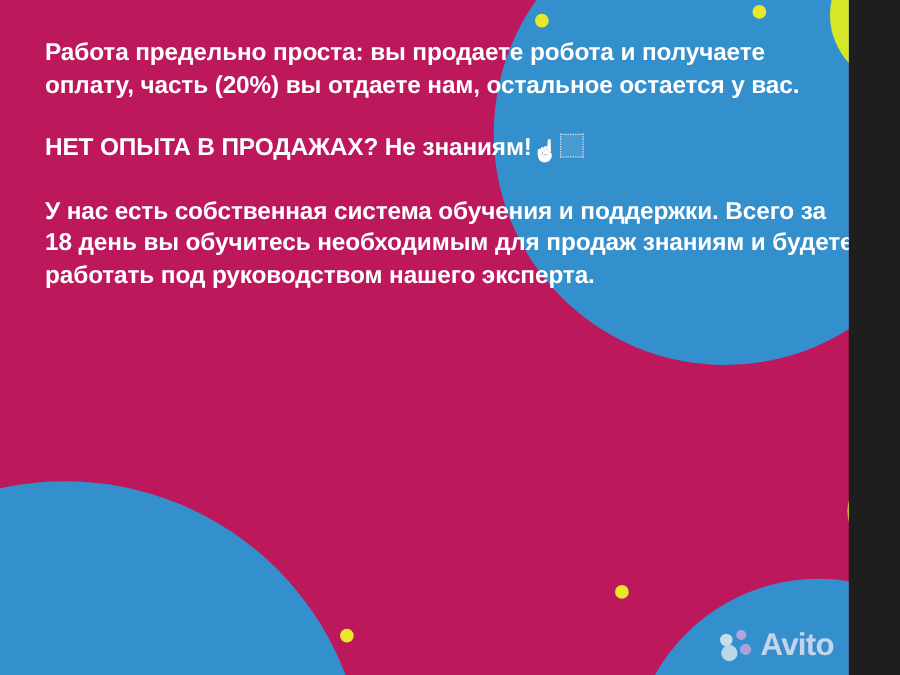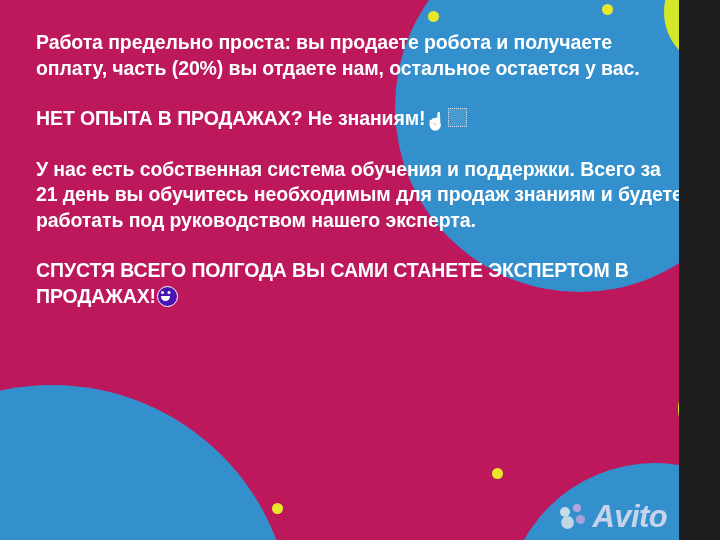--- a/index.html
+++ b/index.html
@@ -156,26 +156,25 @@
   #avito-dots i {
     position: absolute;
     border-radius: 50%;
     display: block;
   }
   .ad1 { width: 10px; height: 10px; left: 0px;  top: 3px;  background: #e9eef2; }
   .ad2 { width: 8px;  height: 8px;  left: 13px; top: 0px;  background: #cfa9e0; }
   .ad3 { width: 13px; height: 13px; left: 1px;  top: 12px; background: #dde6ec; }
   .ad4 { width: 9px;  height: 9px;  left: 16px; top: 11px; background: #c5a6dd; }
   #avito-wordmark {
-    font-size: 31px;
+    font-size: 25px;
     font-weight: bold;
     color: #e7e4f2;
     letter-spacing: -0.6px;
     line-height: 31px;
-    font-style: italic;
   }
 </style>
 </head>
 <body>
 
 <div id="poster">
 
   <div class="shape" id="circle-top-right"></div>
   <div class="shape" id="circle-lime-topright"></div>
   <div class="shape" id="circle-bottom-left"></div>
@@ -191,26 +190,23 @@
 
     <p class="para">
       <span>Работа предельно проста: вы продаете робота и получаете оплату, часть (20%) вы отдаете нам, остальное остается у вас.</span>
     </p>
 
     <p class="para">
       <span>НЕТ ОПЫТА В ПРОДАЖАХ? Не знаниям!</span><span class="emoji-glyph">☝</span><span class="emoji-box"></span>
     </p>
 
     <p class="para">
-      <span>У нас есть собственная система обучения и поддержки. Всего за 21 день вы обучитесь необходимым для продаж знаниям и будете работать под руководством нашего эксперта.</span>
+      <span>У нас есть собственная система обучения и поддержки. Всего за 18 день вы обучитесь необходимым для продаж знаниям и будете работать под руководством нашего эксперта.</span>
     </p>
 
-    <p class="para">
-      <span>СПУСТЯ ВСЕГО ПОЛГОДА ВЫ САМИ СТАНЕТЕ ЭКСПЕРТОМ В ПРОДАЖАХ!</span><span class="emoji-smile"></span>
-    </p>
 
 
   </div>
 
   <div id="avito-logo">
     <span id="avito-dots">
       <i class="ad1"></i>
         <i class="ad2"></i>
         <i class="ad3"></i>
         <i class="ad4"></i>

